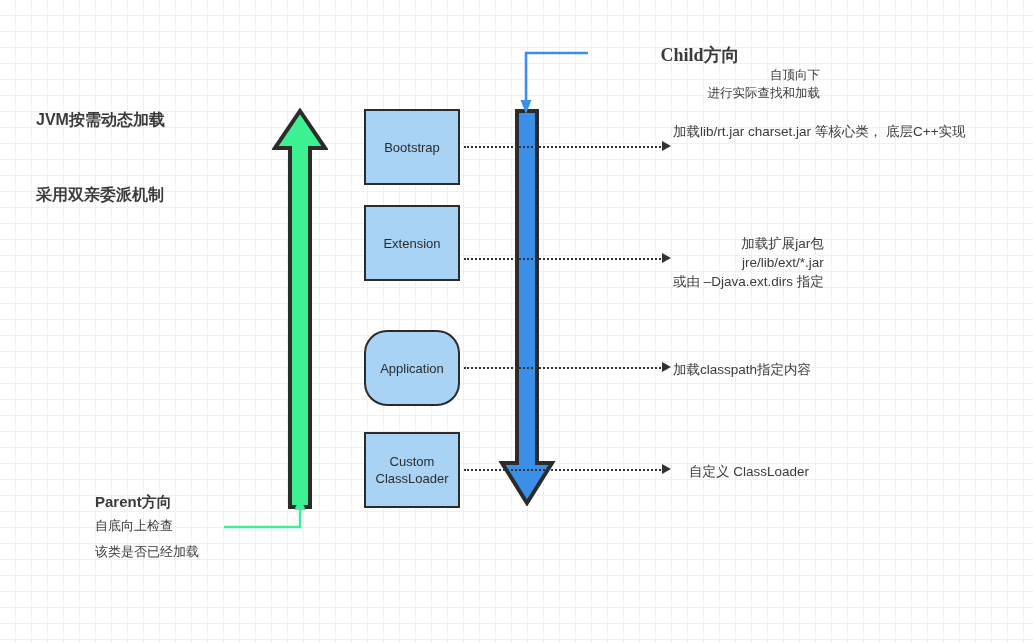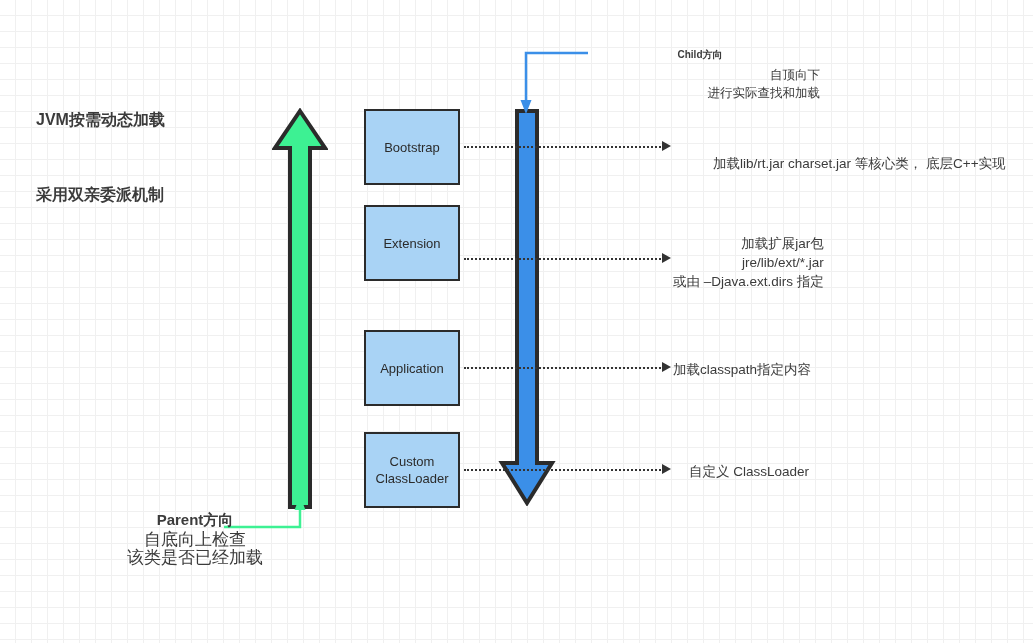--- a/index.html
+++ b/index.html
@@ -47,21 +47,21 @@
     align-items: center;
     justify-content: center;
     text-align: center;
     font-size: 13px;
     line-height: 17px;
     color: #2b2b2b;
     white-space: pre-line;
   }
   #box-bootstrap  { left: 364px; top: 109px; }
   #box-extension  { left: 364px; top: 205px; text-align: center; }
-  #box-application{ left: 364px; top: 330px; }
+  #box-application{ left: 364px; top: 330px; border-radius: 23px; }
   #box-custom     { left: 364px; top: 432px; }
 
   
   #green-arrow {
     left: 272px; top: 108px;
     width: 56px; height: 402px;
   }
   
   #blue-arrow {
     left: 498px; top: 108px;
@@ -89,62 +89,63 @@
   #head-application { left: 662px; top: 362px; }
   #head-custom      { left: 662px; top: 464px; }
 
   
   .annotation {
     font-size: 13.5px;
     line-height: 19px;
     color: #3b3b3b;
     white-space: pre-line;
   }
-  #ann-bootstrap   { left: 673px; top: 154px; margin-left: 40px; }
+  #ann-bootstrap   { left: 673px; top: 122px; }
   #ann-extension   { left: 673px; top: 234px; text-align: right; }
   #ann-application { left: 673px; top: 360px; }
   #ann-custom      { left: 673px; top: 462px; margin-left: 16px; }
 
   
   #child-caption {
     left: 580px; top: 44px;
     width: 240px;
     text-align: center;
   }
   #child-caption .cap-title {
-    font-size: 10px;
+    font-size: 18px;
     font-weight: bold;
     color: #3b3b3b;
     line-height: 22px;
+    font-family: Liberation Serif, serif;
   }
   #child-caption .cap-sub {
     font-size: 12.5px;
     line-height: 18px;
     color: #3b3b3b;
     white-space: pre-line;
     text-align: right;
   }
   
   #child-elbow { left: 518px; top: 50px; width: 72px; height: 66px; }
 
   
   #parent-caption {
-    left: 95px; top: 508px;
+    left: 95px; top: 490px;
     width: 200px;
-    text-align: center;
+    text-align: left;
   }
   #parent-caption .cap-title {
     font-size: 15px;
     font-weight: bold;
     color: #3b3b3b;
     line-height: 23px;
   }
   #parent-caption .cap-sub {
-    font-size: 17px;
-    line-height: 18px;
+    font-size: 13px;
+    line-height: 26px;
     color: #3b3b3b;
     white-space: pre-line;
   }
   
   #parent-elbow { left: 222px; top: 494px; width: 90px; height: 40px; }
 </style>
 </head>
 <body>
 
 <div id="canvas">

